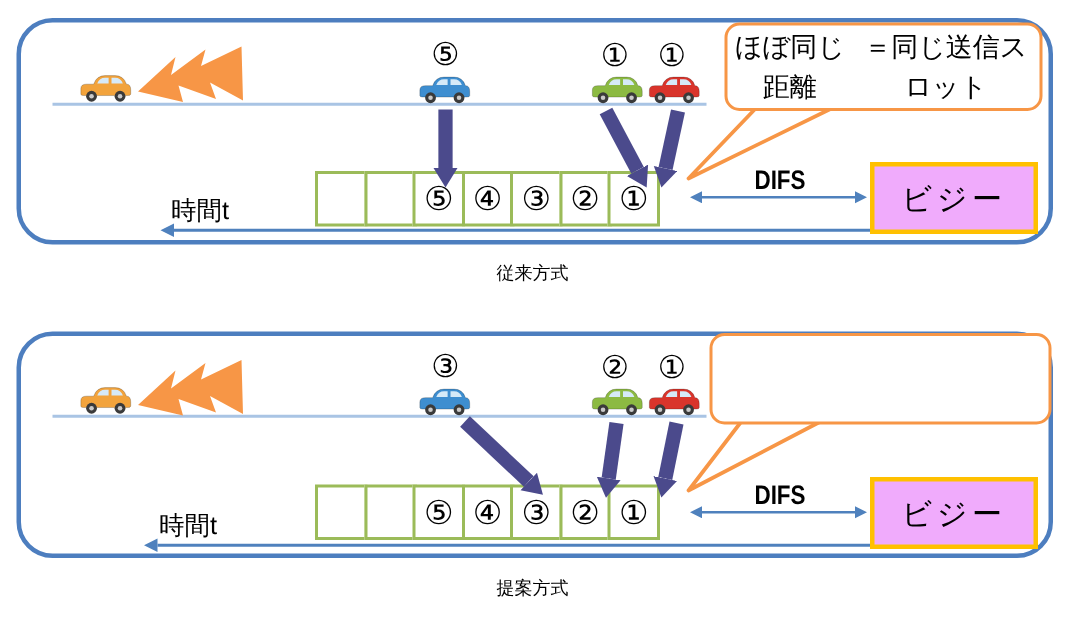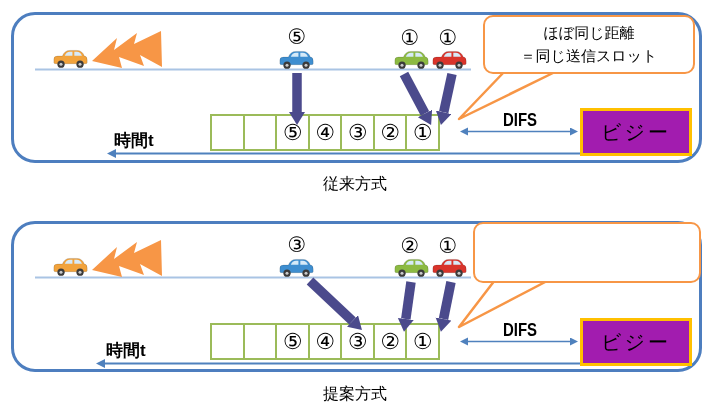--- a/index.html
+++ b/index.html
@@ -35,34 +35,34 @@
   }
   .cell + .cell{margin-left:-2.5px;}
   #overlay{position:absolute;left:0;top:0;z-index:2;pointer-events:none;}
   .num{
     width:28px;text-align:center;font-size:21px;line-height:1.1;z-index:3;
   }
   .car{z-index:3;}
   .callout{
     border:2.5px solid var(--callout-border);
     border-radius:10px;background:#fff;z-index:6;
-    display:flex;flex-direction:column;align-items:center;justify-content:center;
-    font-size:15px;line-height:1.5;text-align:center;
+    display:flex;flex-direction:row;align-items:center;justify-content:center;
+    font-size:18px;line-height:1.5;text-align:center;
   }
   .busy{
-    border:3px solid var(--busy-border);background:#a21caf;z-index:4;
+    border:3px solid var(--busy-border);background:#f0abfc;z-index:4;
     display:flex;align-items:center;justify-content:center;
     font-size:20px;letter-spacing:3px;
   }
   .difs{
     font-weight:bold;font-size:17px;z-index:4;width:70px;text-align:center;
     transform:scale(.88,1.05);transform-origin:center;letter-spacing:0;
   }
-  .time-label{font-weight:bold;font-size:17px;z-index:4;}
-  .caption{left:0;width:710px;text-align:center;font-size:16px;z-index:4;}
+  .time-label{font-weight:normal;font-size:17px;z-index:4;}
+  .caption{left:0;width:710px;text-align:center;font-size:12px;z-index:4;}
 </style>
 </head>
 <body>
 
 <div class="abs panel-frame" style="left:11px;top:12px;width:685px;height:145px"></div>
 <div class="abs panel-frame" style="left:11px;top:221px;width:685px;height:145px"></div>
 
 <div class="abs slot-row" style="left:210px;top:114px">
   <div class="cell">
       <span></span>

